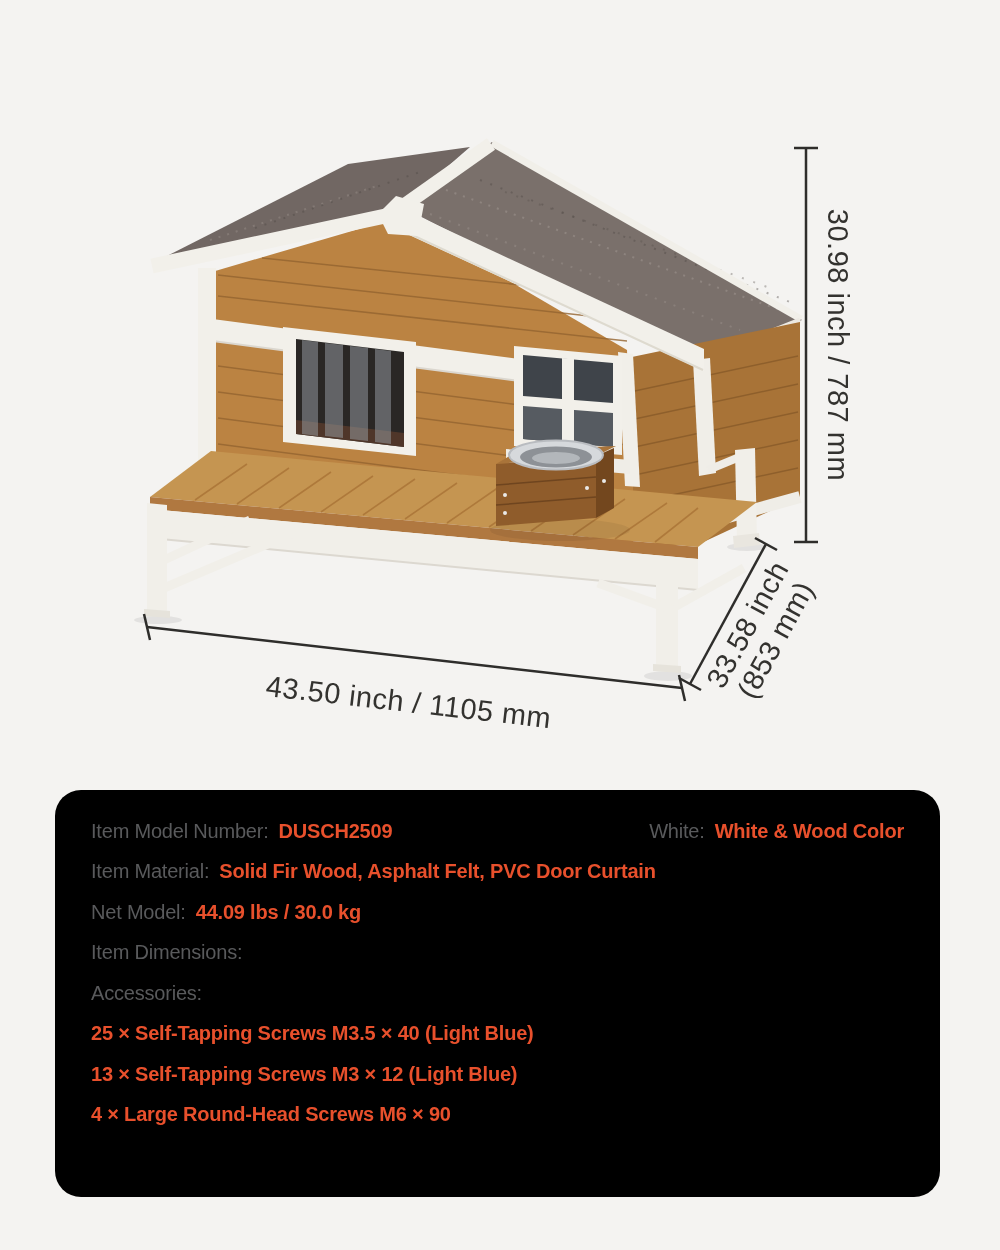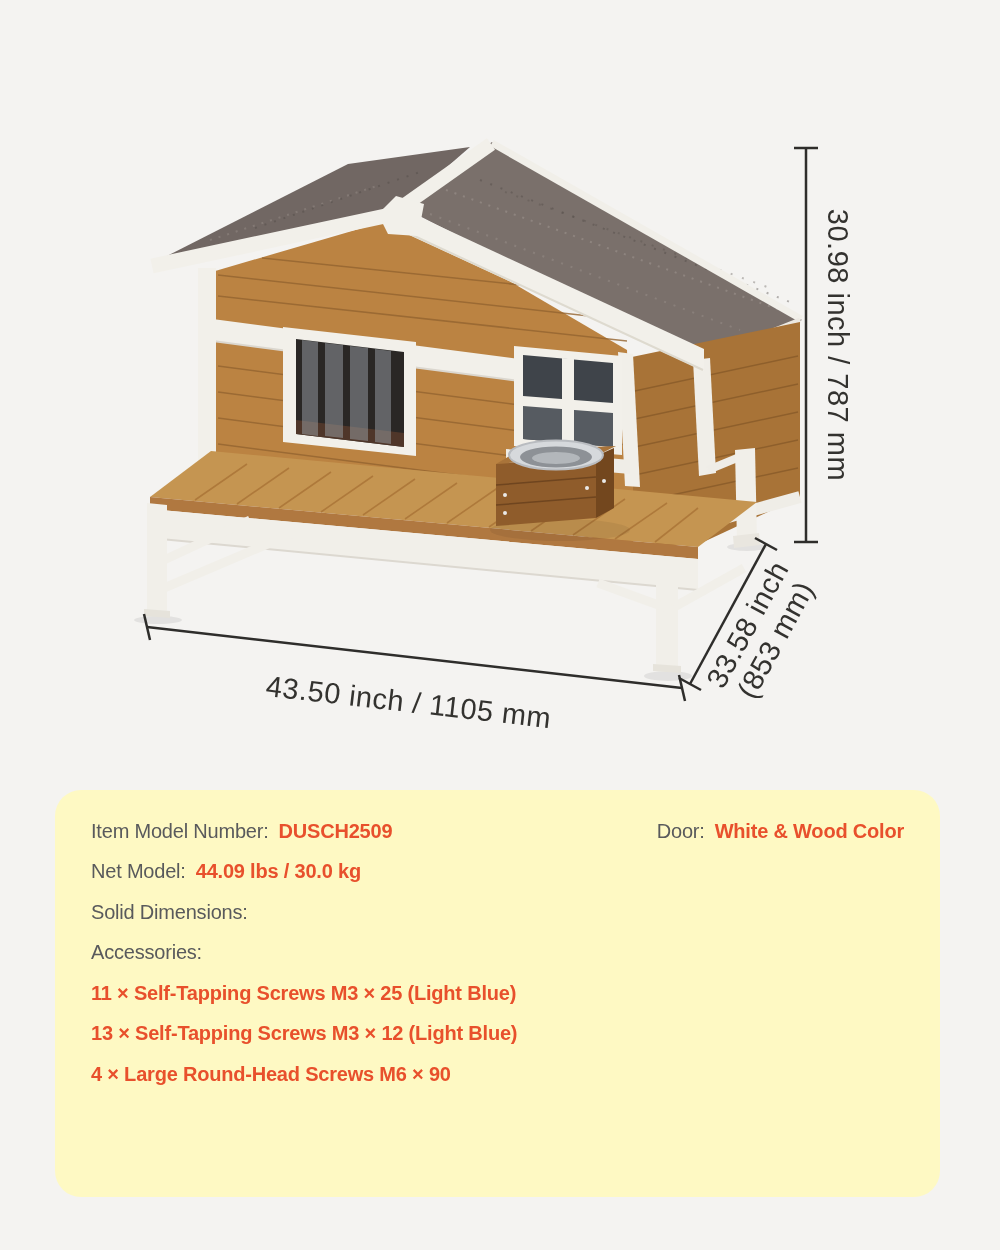--- a/index.html
+++ b/index.html
@@ -6,21 +6,21 @@
   body{
     width:1000px;height:1250px;
     background:#f4f3f1;
     font-family:"Liberation Sans","DejaVu Sans",sans-serif;
     position:relative;overflow:hidden;
   }
   .stage{position:absolute;left:0;top:0;width:1000px;height:1250px;}
   .photo{position:absolute;left:0;top:0;width:1000px;height:790px;}
   .spec-card{
     position:absolute;left:55px;top:790px;width:885px;height:407px;
-    background:#fef9c3;border-radius:26px;
+    background:#000000;border-radius:26px;
     box-sizing:border-box;padding:21px 36px 0 36px;
   }
   .spec-row{
     height:40.5px;display:flex;align-items:center;
     font-size:20px;white-space:nowrap;
   }
   .spec-row .pair{display:flex;align-items:center;}
   .spec-row.split{justify-content:space-between;}
   .spec-label{color:#595a5c;font-weight:400;margin-right:10px;letter-spacing:-0.2px;}
   .spec-value{color:#e8502c;font-weight:700;letter-spacing:-0.2px;}
@@ -206,43 +206,47 @@
   </svg>
 
   <div class="spec-card">
 
     <div class="spec-row split">
       <div class="pair">
         <span class="spec-label">Item Model Number:</span>
         <span class="spec-value">DUSCH2509</span>
       </div>
       <div class="pair">
-        <span class="spec-label">Door:</span>
+        <span class="spec-label">White:</span>
         <span class="spec-value">White &amp; Wood Color</span>
       </div>
     </div>
 
+    <div class="spec-row">
+      <span class="spec-label">Item Material:</span>
+      <span class="spec-value">Solid Fir Wood, Asphalt Felt, PVC Door Curtain</span>
+    </div>
 
     <div class="spec-row">
       <span class="spec-label">Net Model:</span>
       <span class="spec-value">44.09 lbs / 30.0 kg</span>
     </div>
 
     <div class="spec-row">
-      <span class="spec-label">Solid Dimensions:</span>
+      <span class="spec-label">Item Dimensions:</span>
     </div>
 
     <div class="spec-row">
       <span class="spec-label">Accessories:</span>
     </div>
 
-
-    <div class="spec-row">
-      <span class="spec-value">11 × Self-Tapping Screws M3 × 25 (Light Blue)</span>
-    </div>
+    <div class="spec-row">
+      <span class="spec-value">25 × Self-Tapping Screws M3.5 × 40 (Light Blue)</span>
+    </div>
+
 
     <div class="spec-row">
       <span class="spec-value">13 × Self-Tapping Screws M3 × 12 (Light Blue)</span>
     </div>
 
     <div class="spec-row">
       <span class="spec-value">4 × Large Round-Head Screws M6 × 90</span>
     </div>
 
   </div>

